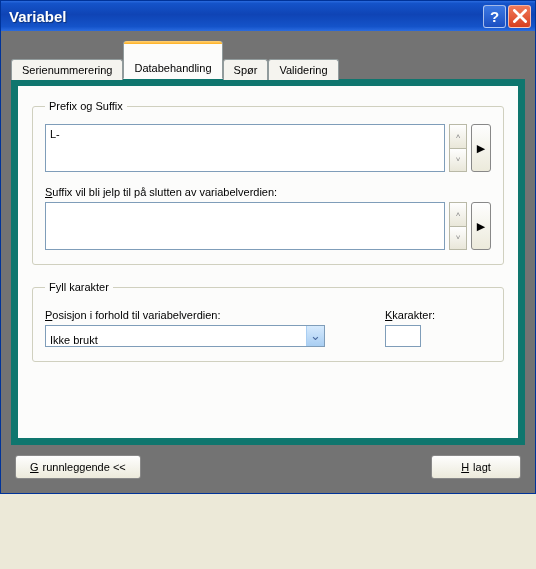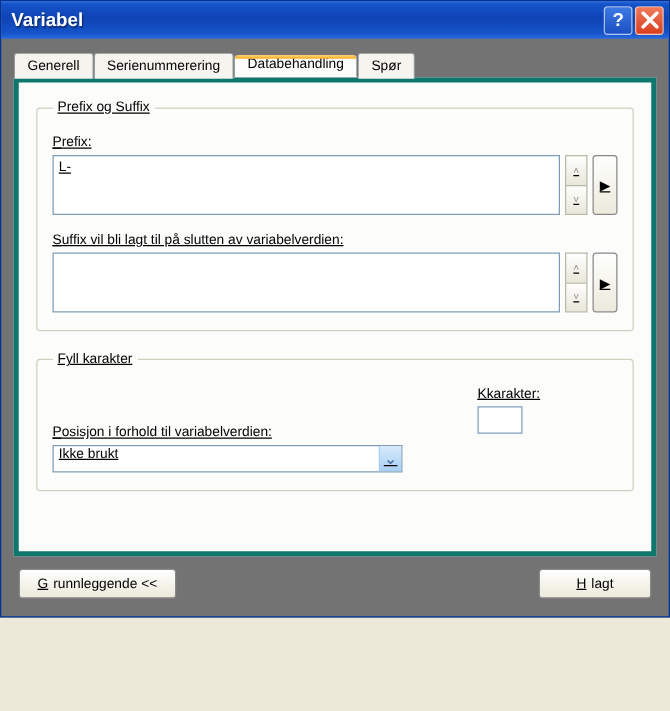--- a/index.html
+++ b/index.html
@@ -71,42 +71,41 @@
     border-radius: 3px 3px 0 0;
     position: relative;
     top: 1px;
     cursor: pointer;
     color: #000;
   }
   .tab.active {
     background: #fcfcfb;
     border-bottom: 1px solid #fcfcfb;
     top: 0;
-    padding-top: 0;
+    padding-top: 20px;
     z-index: 3;
   }
   .tab.active::before {
     content:"";
     position:absolute;
     left:0; right:0; top:-1px;
     height:3px;
     background: linear-gradient(to bottom,#ffd27a,#ffb020);
     border-radius: 3px 3px 0 0;
   }
   .tabpanel {
     flex: 1;
-    border: 4px solid #0f766e;
+    border: 7px solid #0f766e;
     background: #fcfcfb;
     padding: 14px 14px 14px 14px;
     display: flex;
     flex-direction: column;
     gap: 16px;
     position: relative;
     z-index: 1;
-    text-decoration: underline;
   }
   fieldset.group {
     border: 1px solid #d0d0bf;
     border-radius: 3px;
     padding: 12px 12px 14px 12px;
     margin: 0;
   }
   fieldset.group legend {
     padding: 0 4px;
     color: #000;
@@ -150,28 +149,28 @@
     background: linear-gradient(to bottom,#fefefe,#eceadb);
     display:flex; align-items:center; justify-content:center;
     cursor: pointer;
     border-radius: 3px;
   }
   .fill-row {
     display: flex;
     gap: 60px;
     align-items: flex-start;
   }
-  .fill-col-left { flex: 0 0 auto; margin-top: 31px; }
+  .fill-col-left { flex: 0 0 auto; }
   .select {
     width: 280px;
     height: 22px;
     border: 1px solid #7f9db9;
     background: #fff;
     display: flex;
-    align-items: flex-start;
+    align-items: flex-end;
     cursor: pointer;
   }
   .select .sel-text {
     flex: 1;
     padding: 0 4px;
   }
   .select .sel-btn {
     width: 18px;
     height: 100%;
     background: linear-gradient(to bottom,#d6eafd,#a9cef2);
@@ -225,48 +224,47 @@
     <div class="title-btn btn-close">
       <svg viewBox="0 0 10 10">
         <path d="M1 1 L9 9 M9 1 L1 9" stroke="#fff" stroke-width="2" stroke-linecap="round"></path>
       </svg>
     </div>
   </div>
 
   <div class="client">
 
     <div class="tabstrip">
-      <div class="tab">Generell</div>
       <div class="tab">Serienummerering</div>
       <div class="tab active">Databehandling</div>
       <div class="tab">Spør</div>
+      <div class="tab">Validering</div>
     </div>
 
     <div class="tabpanel">
 
       <fieldset class="group">
         <legend>Prefix og Suffix</legend>
 
-        <div class="field-label underline-first">Prefix:</div>
         <div class="textarea-row">
           <textarea class="textarea" style="">L-</textarea>
           <div class="spin-col">
             <div class="spin-btn">
                 <span>˄</span>
               </div>
             <div class="spin-btn">
                 <span>˅</span>
               </div>
           </div>
           <div class="side-btn">
               <span>▶</span>
             </div>
         </div>
 
-        <div class="field-label underline-first" style="margin-top:14px">Suffix vil bli lagt til på slutten av variabelverdien:</div>
+        <div class="field-label underline-first" style="margin-top:14px">Suffix vil bli jelp til på slutten av variabelverdien:</div>
         <div class="textarea-row">
           <textarea class="textarea" style=""></textarea>
           <div class="spin-col">
             <div class="spin-btn">
                 <span>˄</span>
               </div>
             <div class="spin-btn">
                 <span>˅</span>
               </div>
           </div>

